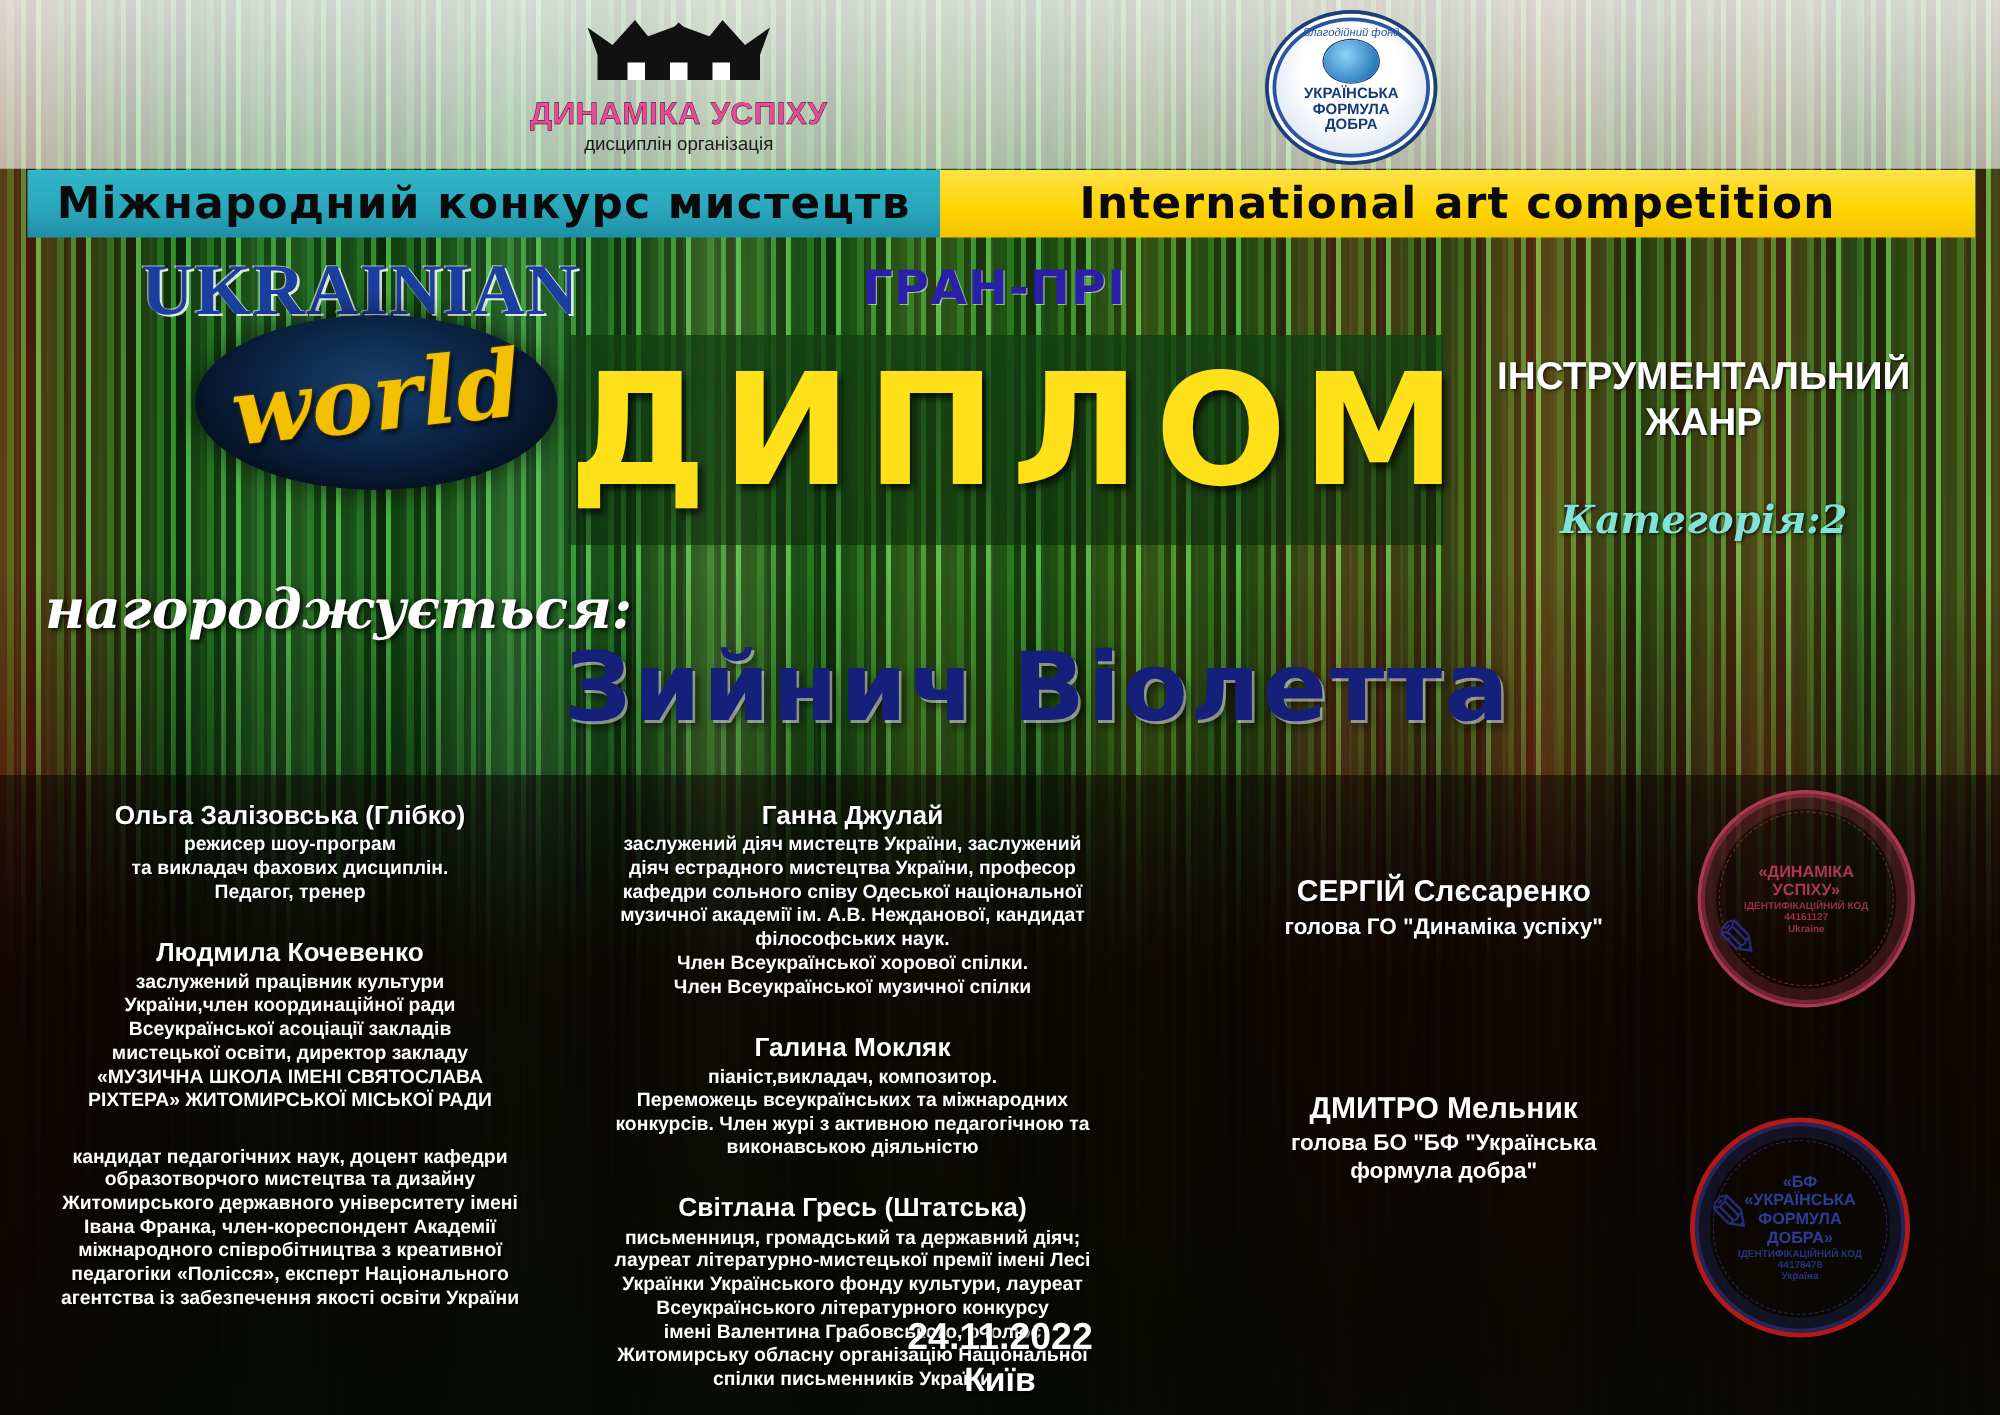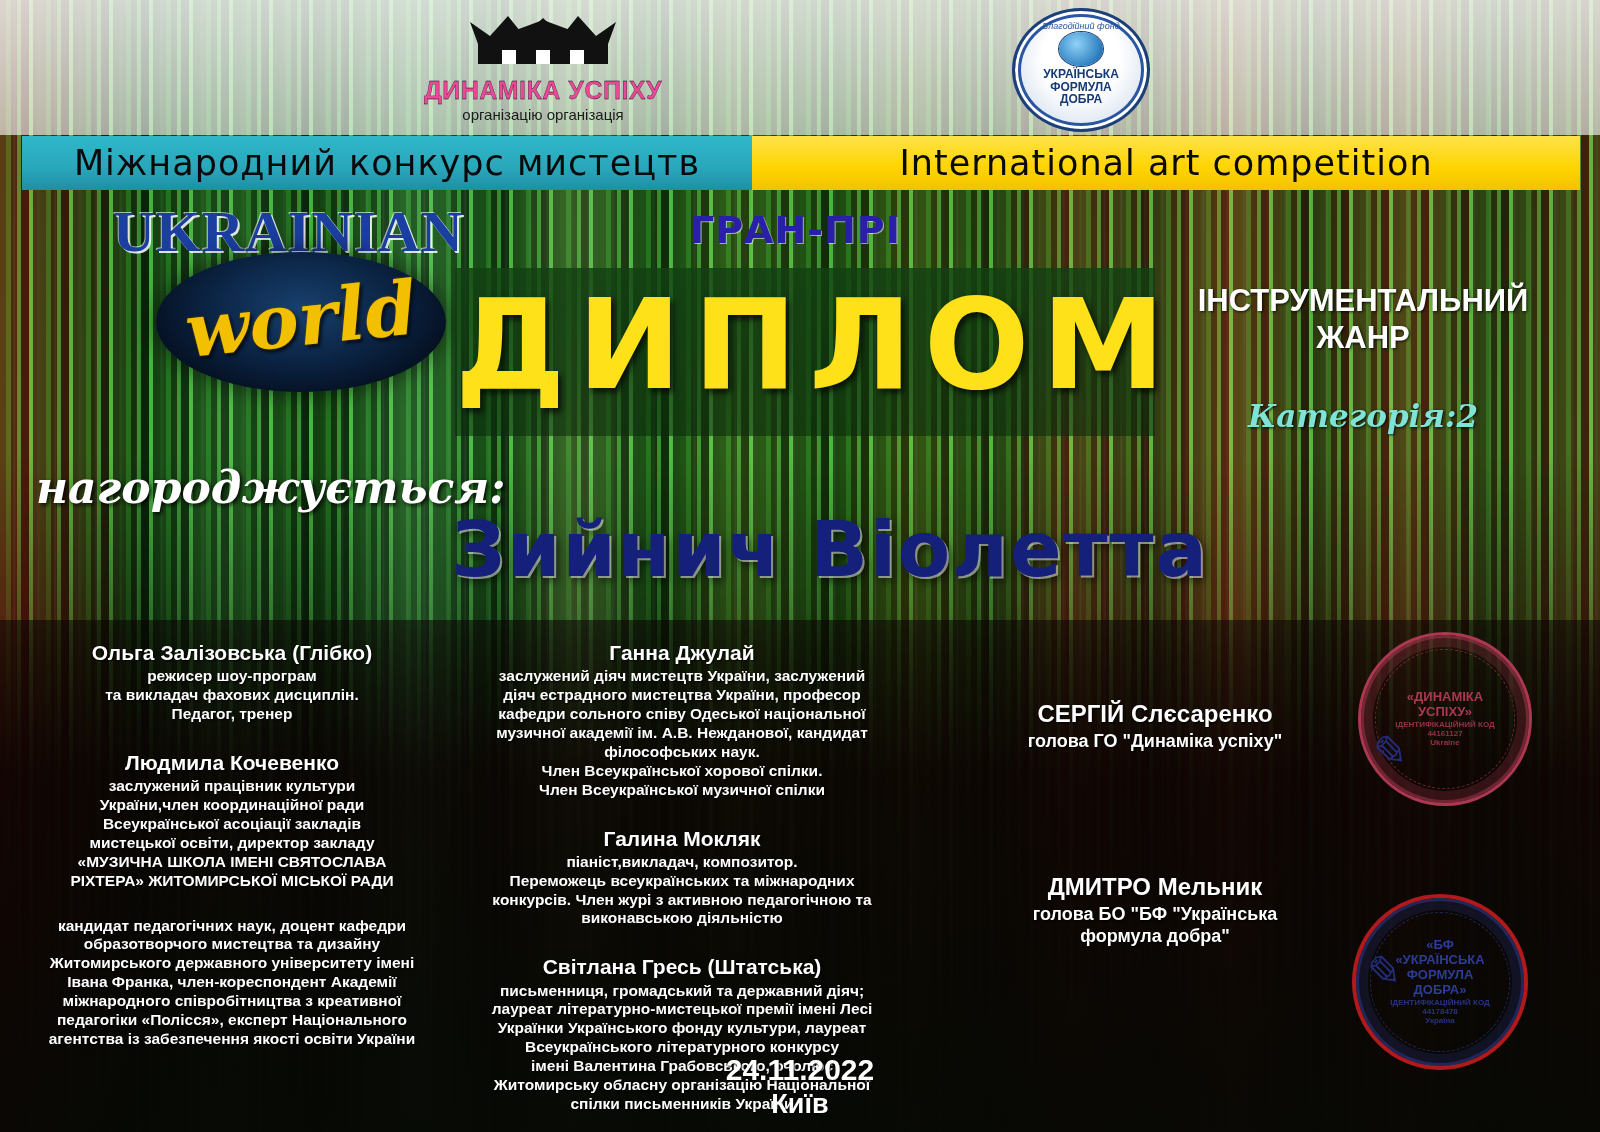--- a/index.html
+++ b/index.html
@@ -159,21 +159,21 @@
     left: 22px; width: 730px;
     background: linear-gradient(to bottom, #2fb7c9, #2aa6bb 60%, #1e8ea6);
   }
   .ribbon-right {
     left: 752px; width: 828px;
     background: linear-gradient(to bottom, #ffe24a, #ffd400 60%, #f2c200);
     text-align: right;
   }
   .ribbon span {
     font-family: "DejaVu Sans", sans-serif;
-    font-weight: normal;
+    font-weight: bold;
     font-size: 35px;
     letter-spacing: 1px;
     color: #0a0a0a;
     white-space: nowrap;
   }
 
   
   .uk-word {
     position: absolute;
     left: 113px; top: 198px;
@@ -402,21 +402,21 @@
     <span class="mark">
       <svg width="150" height="56" viewBox="0 0 150 56">
         <path d="M10 50 L10 30 L75 6 L140 30 L140 50 Z" fill="#111"></path>
         <path d="M10 30 L2 8 L22 22 L40 2 L56 22 L75 4 L94 22 L110 2 L128 22 L148 8 L140 30 Z" fill="#111"></path>
         <rect x="34" y="36" width="14" height="14" fill="#fff"></rect>
         <rect x="68" y="36" width="14" height="14" fill="#fff"></rect>
         <rect x="102" y="36" width="14" height="14" fill="#fff"></rect>
       </svg>
     </span>
     <div class="name">ДИНАМІКА УСПІХУ</div>
-    <div class="sub">організацію організація</div>
+    <div class="sub">дисциплін організація</div>
   </div>
 
   <div class="logo-fund">
     <div class="arc">Благодійний фонд</div>
     <div class="globe"></div>
     <div class="t1">УКРАЇНСЬКА</div>
     <div class="t2">ФОРМУЛА</div>
     <div class="t2">ДОБРА</div>
   </div>
 

